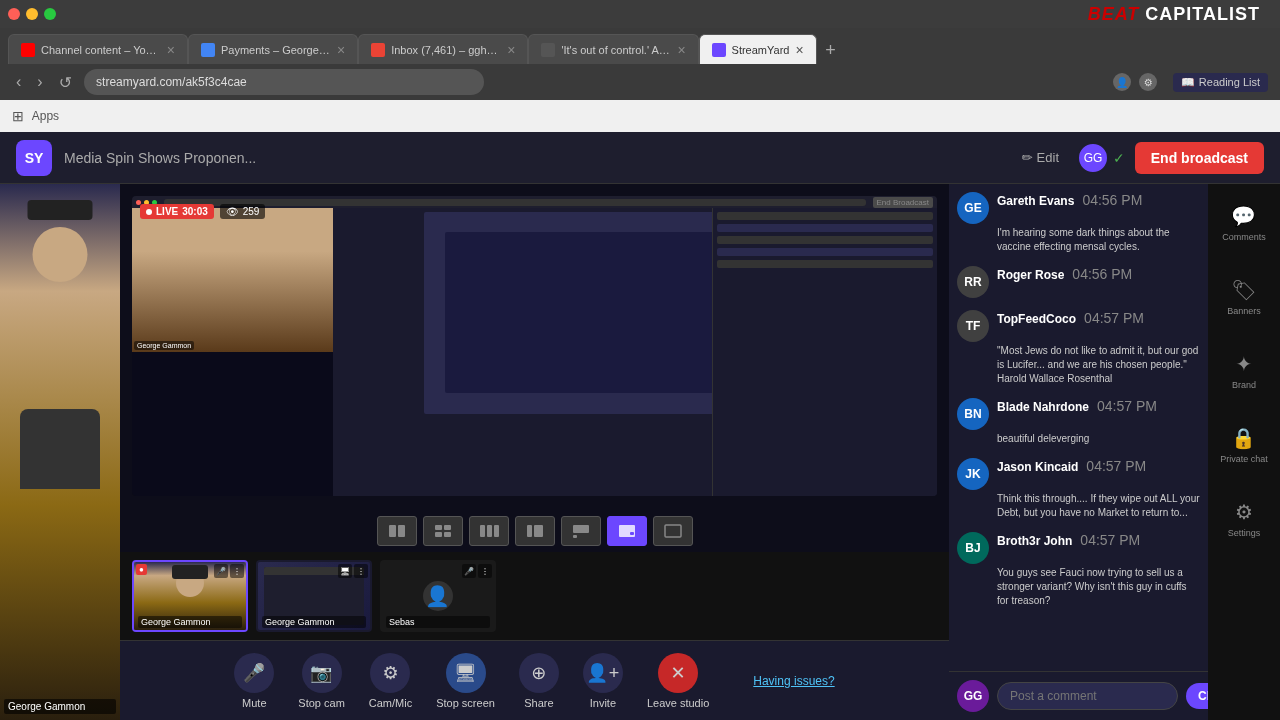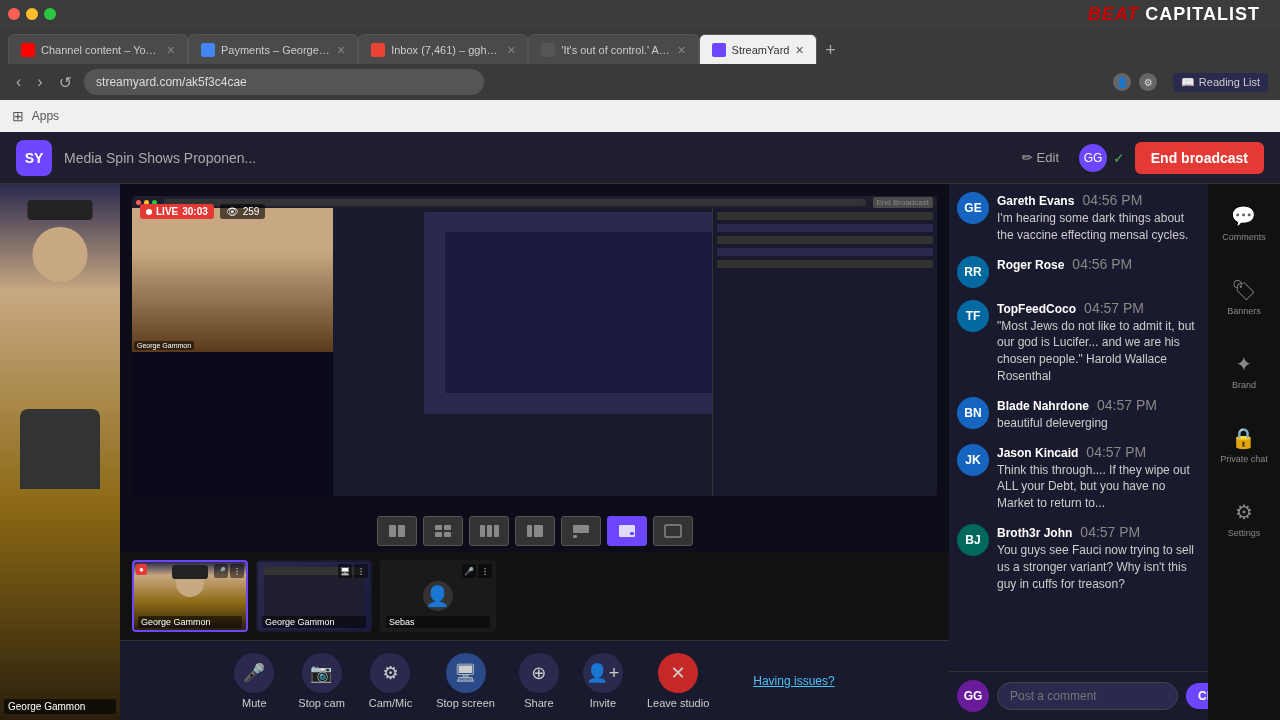--- a/index.html
+++ b/index.html
@@ -95,32 +95,32 @@
     .toolbar-btn-icon { width: 40px; height: 40px; background: #2a2a4e; border-radius: 50%; display: flex; align-items: center; justify-content: center; font-size: 18px; }
     .toolbar-btn-icon.danger { background: #c62828; }
     .having-issues { color: #4fc3f7; font-size: 12px; cursor: pointer; text-decoration: underline; margin-left: 20px; }
     .chat-messages { flex: 1; overflow-y: auto; padding: 8px; display: flex; flex-direction: column; gap: 12px; }
     .chat-msg { display: flex; gap: 8px; }
     .chat-avatar { width: 32px; height: 32px; border-radius: 50%; flex-shrink: 0; display: flex; align-items: center; justify-content: center; font-size: 12px; color: white; font-weight: bold; }
     .chat-msg-content { flex: 1; }
     .chat-msg-header { display: flex; gap: 8px; align-items: baseline; }
     .chat-msg-name { font-size: 12px; font-weight: 600; color: #fff; }
     .chat-msg-time { font-size: 14px; color: #888; }
-    .chat-msg-text { font-size: 12px; color: #ccc; line-height: 1.4; margin-top: 2px; }
+    .chat-msg-text { font-size: 10px; color: #ccc; line-height: 1.4; margin-top: 18px; }
     .chat-input-area { padding: 8px; border-top: 1px solid #333; display: flex; gap: 8px; align-items: center; }
     .chat-input { flex: 1; background: #2a2a4e; border: 1px solid #444; border-radius: 20px; padding: 6px 12px; color: white; font-size: 12px; outline: none; }
     .chat-send-btn { background: #6c47ff; color: white; border: none; padding: 6px 12px; border-radius: 16px; font-size: 12px; cursor: pointer; font-weight: 600; }
 
     
     .sidebar-item { display: flex; flex-direction: column; align-items: center; gap: 4px; cursor: pointer; color: #888; font-size: 9px; padding: 8px; border-radius: 6px; }
     .sidebar-item-icon { font-size: 20px; }
 
     
     .av-blue { background: #1565c0; }
-    .av-red { background: #0369a1; }
+    .av-red { background: #404040; }
     .av-purple { background: #6a1b9a; }
     .av-teal { background: #00695c; }
 
     .scrollbar-hide::-webkit-scrollbar { display: none; }
 
     .broadcast-screenshot { width: 100%; height: 100%; position: relative; background: #0d1117; }
     .bs-topbar { height: 12px; background: #1e1e2e; display: flex; align-items: center; padding: 0 4px; gap: 3px; }
     .bs-dot { width: 5px; height: 5px; background: #555; border-radius: 50%; }
     .bs-address { flex: 1; background: #333; height: 7px; border-radius: 3px; margin: 0 4px; }
     .bs-content { display: flex; height: calc(100% - 12px); }

